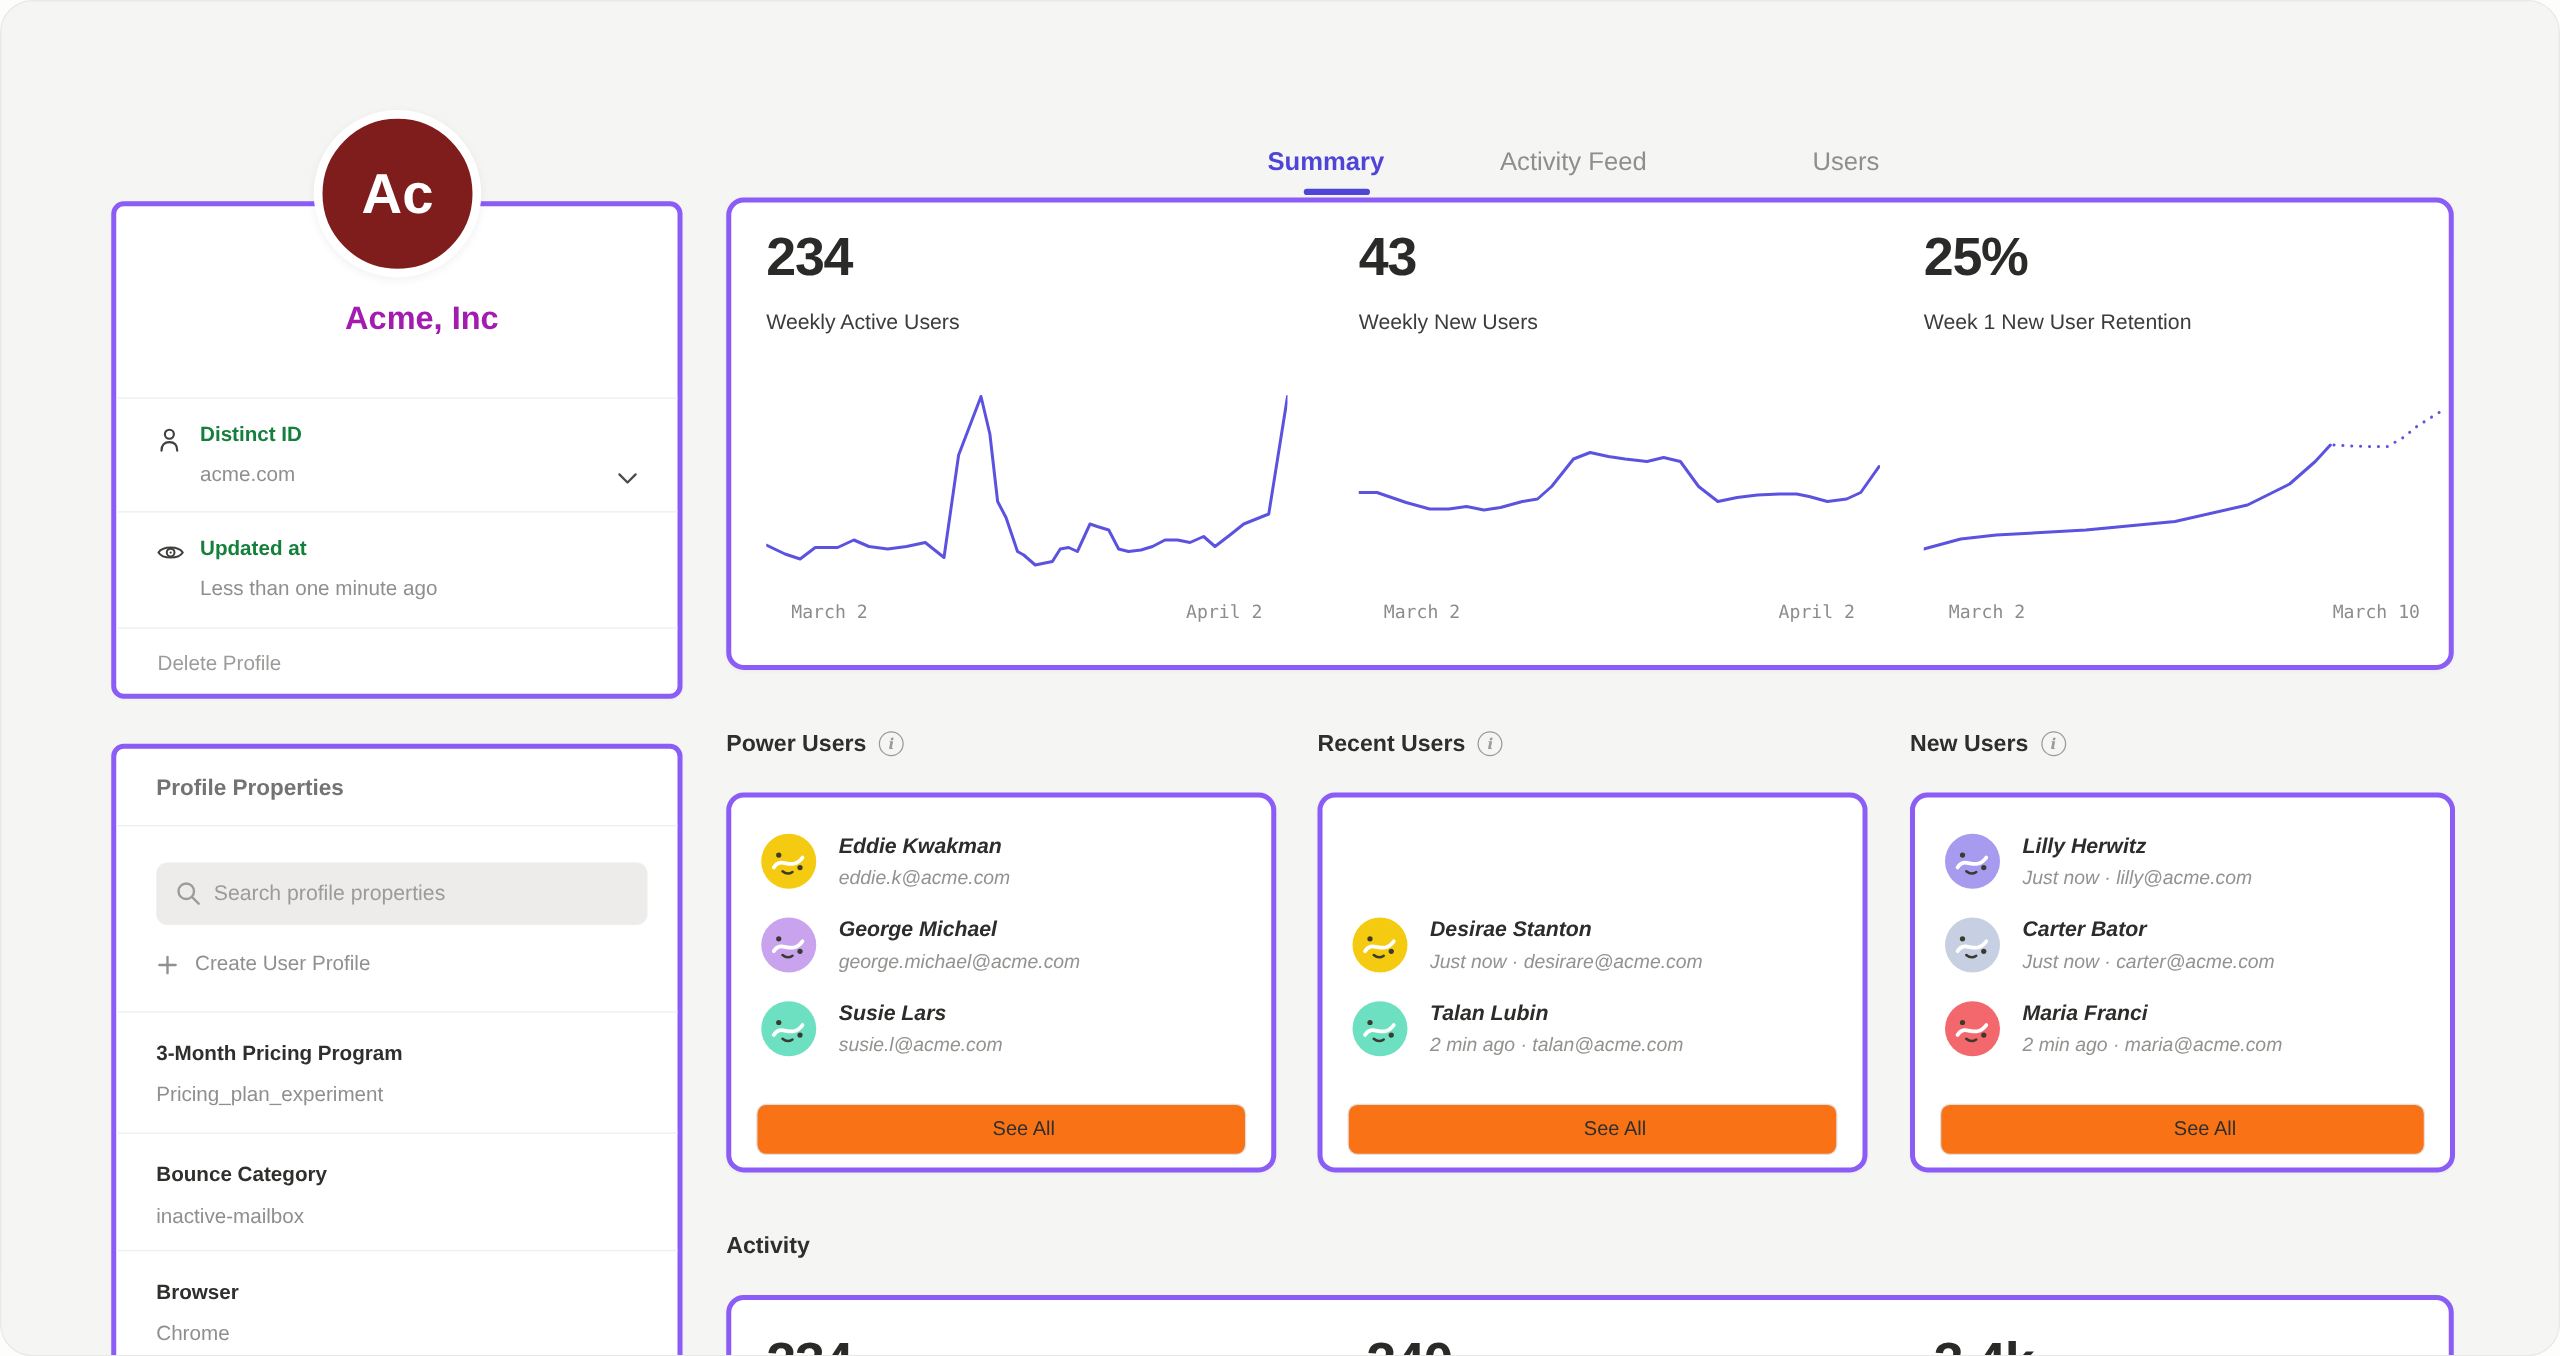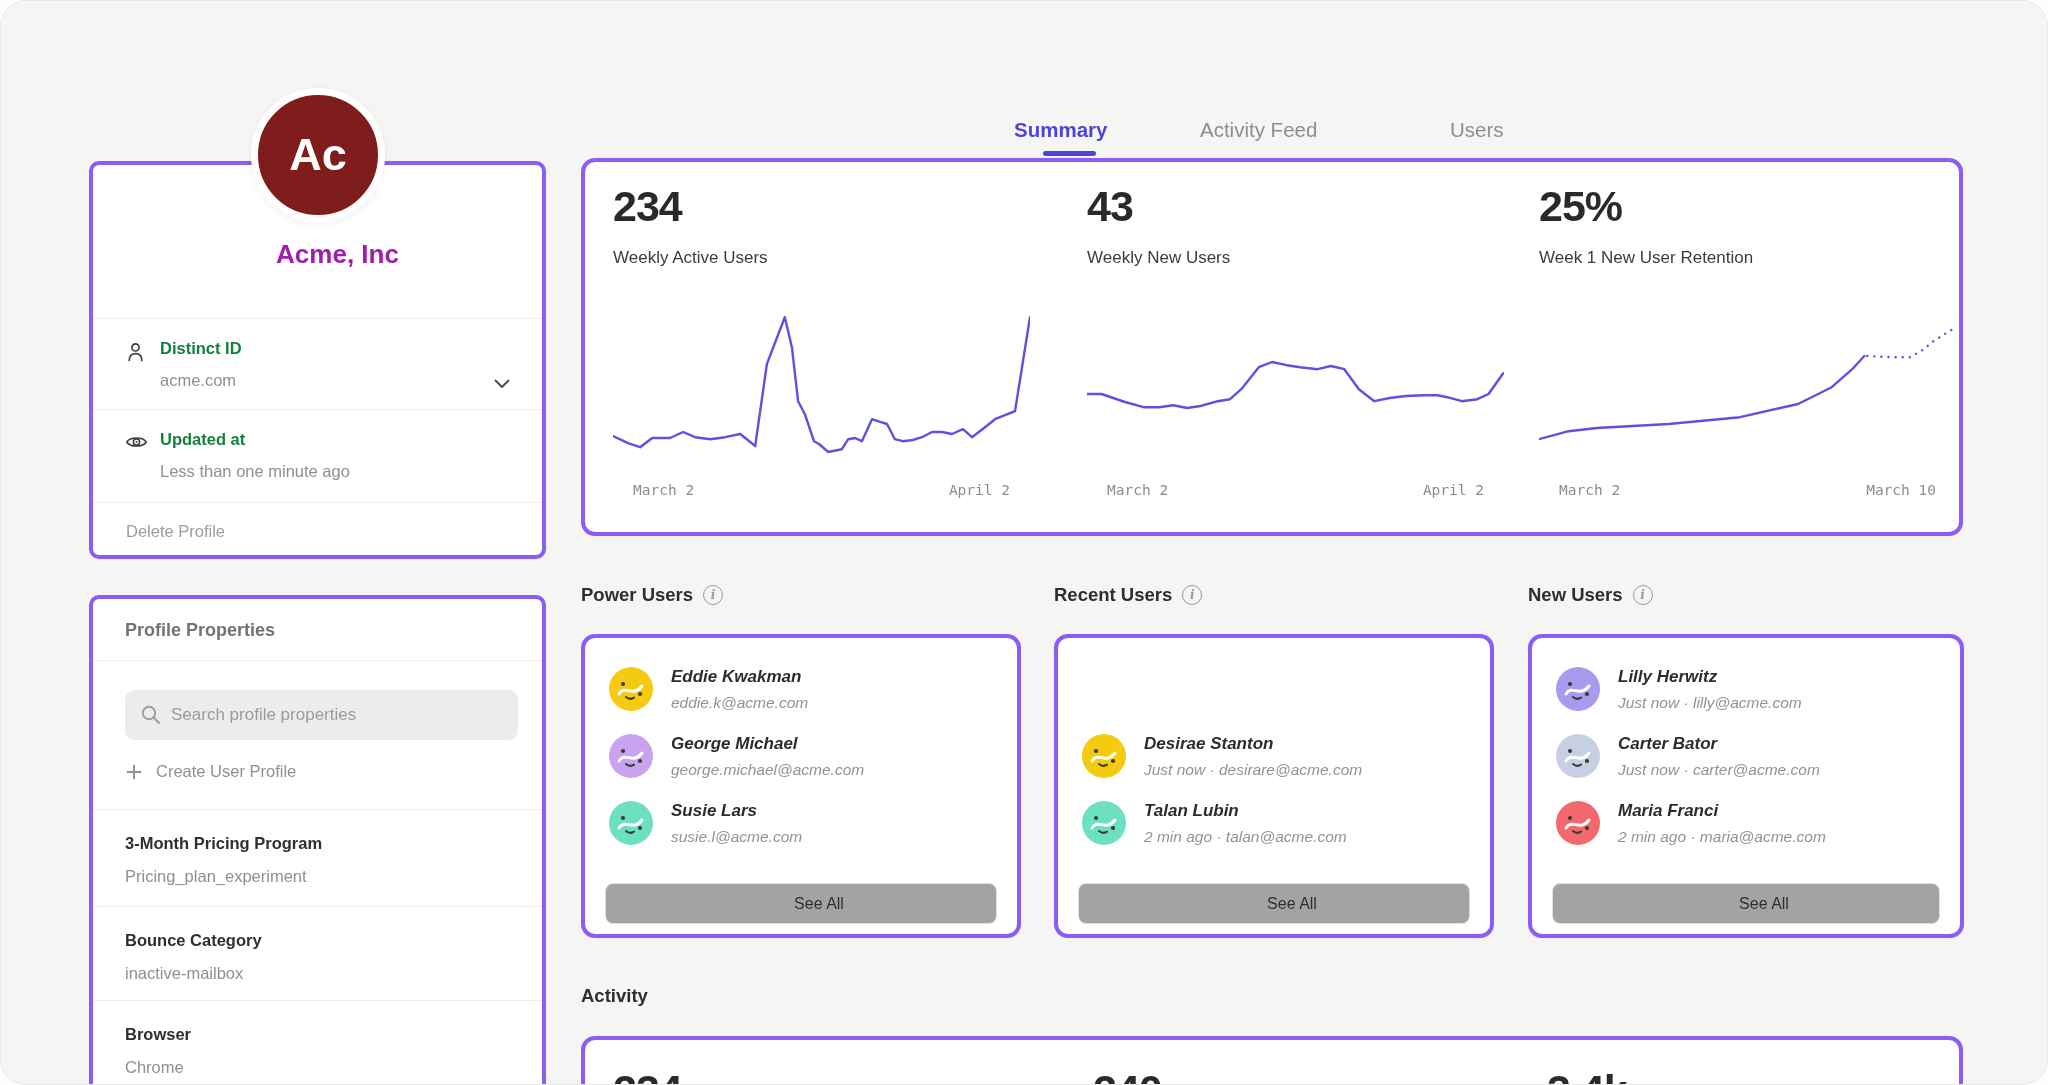--- a/index.html
+++ b/index.html
@@ -64,21 +64,21 @@
     font-size:18.5px; font-weight:700; color:#2e2e2c; }
   .info-ic{ width:20px; height:20px; border:1.5px solid #9a9a98; border-radius:50%;
     color:#9a9a98; font-size:12px; font-family:"DejaVu Serif", serif; font-style:italic;
     display:flex; align-items:center; justify-content:center; cursor:pointer; }
   .card-users{ top:633px; height:304px; border-radius:14px; }
   .u-item{ position:absolute; left:24px; right:24px; height:52px; cursor:pointer;font-style:italic; }
   .u-avatar{ position:absolute; left:0; top:2px; width:44px; height:44px; border-radius:50%;
     display:flex; align-items:center; justify-content:center; }
   .u-name{ position:absolute; left:62px; top:0; font-size:17px; font-weight:600; color:#2c2c2a; line-height:24px; }
   .u-detail{ position:absolute; left:62px; top:27px; font-size:15.5px; color:#92928f; line-height:22px; }
-  .see-all{ position:absolute; left:20px; right:20px; top:245px; height:41px; background:#a3a3a3;
+  .see-all{ position:absolute; left:20px; right:20px; top:245px; height:41px; background:#f97316;
     border:1px solid #e2e0de; border-radius:8px; display:flex; align-items:center;
     justify-content:center; font-size:16px; color:#2f2f2d; cursor:pointer;
     font-family:"Liberation Sans", sans-serif;padding-left:36px; }
 
   
   .activity-head{ position:absolute; left:580px; top:984px; font-size:18.5px; font-weight:700; color:#2e2e2c; }
   .card-activity{ left:580px; top:1035px; width:1382px; height:150px; border-radius:14px; }
   .act-num{ position:absolute; top:26px; font-size:43px; font-weight:700; color:#2a2a28; letter-spacing:-1px; }
 </style>
 </head>

